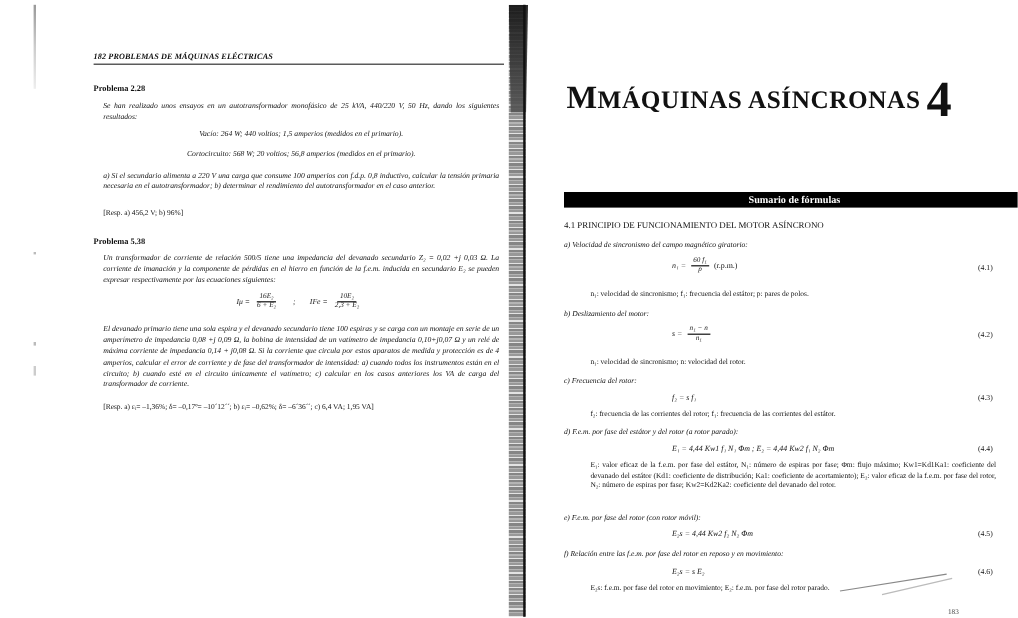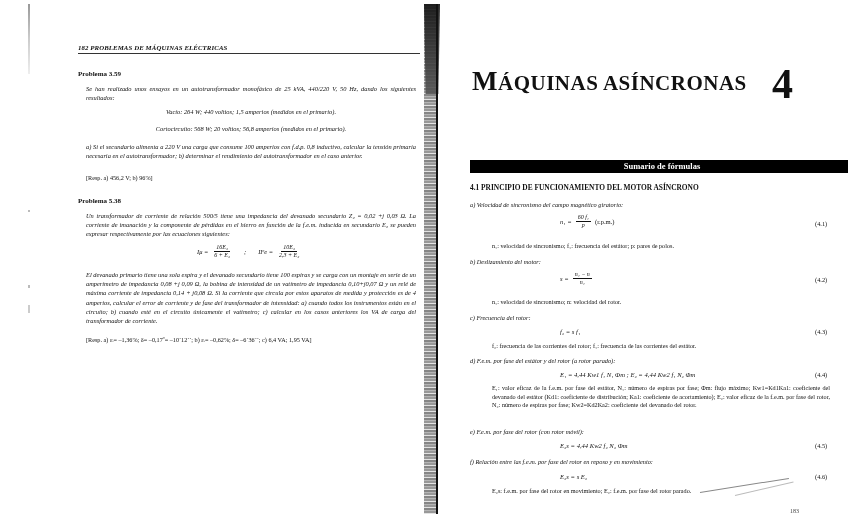--- a/index.html
+++ b/index.html
@@ -30,41 +30,41 @@
   .spine-top { left:424px; top:4px; width:16px; height:90px; background:linear-gradient(#111,#333,#555); opacity:0.9;
                clip-path:polygon(0 0,100% 0,90% 100%,10% 100%); }
   .spine-line { left:436px; top:4px; width:1.5px; height:510px; background:#111; }
 
   
   .chapter-title { left:472px; top:66px; font-size:21px; font-weight:bold; letter-spacing:0.5px; }
   .chapter-title .cap { font-size:27px; }
   .chapter-num { left:772px; top:60px; font-size:42px; font-weight:bold; }
   .summary-bar { left:470px; top:160px; width:384px; height:13px; background:#000; color:#fff; font-size:8.5px; font-weight:bold;
                  text-align:center; line-height:13px; }
-  .section-title { left:470px; top:183px; font-size:7.4px; font-weight:bold; }
+  .section-title { left:470px; top:183px; font-size:7.4px; font-weight:normal; }
   .item-label { left:470px; font-size:6.3px; font-style:italic; }
   .r-formula { left:560px; font-size:6.6px; font-style:italic; }
   .eq-num { left:815px; font-size:6.4px; }
   .r-desc { left:492px; width:338px; font-size:6.2px; line-height:8.6px; text-align:justify; }
   .pageno { left:790px; top:508px; font-size:6px; color:#444; }
   .scratch { left:700px; top:492px; width:90px; height:1px; background:#888; transform:rotate(-9deg); transform-origin:left; }
   .scratch2 { left:735px; top:495px; width:60px; height:1px; background:#bbb; transform:rotate(-13deg); transform-origin:left; }
 </style>
 </head>
 <body>
 
 <div class="abs leftmark"></div>
 <div class="abs leftmark2"></div>
 <div class="abs leftmark3"></div>
 <div class="abs leftmark4"></div>
 
 <div class="abs running-head">182  PROBLEMAS DE MÁQUINAS ELÉCTRICAS</div>
 <div class="abs running-rule"></div>
 
-<div class="abs prob-title" style="top:70px">Problema 3.59</div>
+<div class="abs prob-title" style="top:70px">Problema 2.28</div>
 <div class="abs para" style="top:84px">Se han realizado unos ensayos en un autotransformador monofásico de 25 kVA, 440/220 V, 50 Hz, dando los siguientes resultados:</div>
 <div class="abs center" style="top:108px">Vacío: 264 W; 440 voltios; 1,5 amperios (medidos en el primario).</div>
 <div class="abs center" style="top:125px">Cortocircuito: 568 W; 20 voltios; 56,8 amperios (medidos en el primario).</div>
 <div class="abs para" style="top:142px">a) Si el secundario alimenta a 220 V una carga que consume 100 amperios con f.d.p. 0,8 inductivo, calcular la tensión primaria necesaria en el autotransformador; b) determinar el rendimiento del autotransformador en el caso anterior.</div>
 <div class="abs resp" style="top:174px">[Resp. a) 456,2 V; b) 96%]</div>
 
 <div class="abs prob-title" style="top:197px">Problema 5.38</div>
 <div class="abs para" style="top:211px">Un transformador de corriente de relación 500/5 tiene una impedancia del devanado secundario Z₂ = 0,02 +j 0,03 Ω. La corriente de imanación y la componente de pérdidas en el hierro en función de la f.e.m. inducida en secundario E₂ se pueden expresar respectivamente por las ecuaciones siguientes:</div>
 <div class="abs formula" style="top:244px; left:197px">
   <span>Iμ =</span>
@@ -80,21 +80,21 @@
   </span>
 </div>
 <div class="abs para" style="top:270px">El devanado primario tiene una sola espira y el devanado secundario tiene 100 espiras y se carga con un montaje en serie de un amperímetro de impedancia 0,08 +j 0,09 Ω, la bobina de intensidad de un vatímetro de impedancia 0,10+j0,07 Ω y un relé de máxima corriente de impedancia 0,14 + j0,08 Ω. Si la corriente que circula por estos aparatos de medida y protección es de 4 amperios, calcular el error de corriente y de fase del transformador de intensidad: a) cuando todos los instrumentos están en el circuito; b) cuando esté en el circuito únicamente el vatímetro; c) calcular en los casos anteriores los VA de carga del transformador de corriente.</div>
 <div class="abs resp" style="top:336px">[Resp. a) εᵢ= –1,36%; δ= –0,17º= –10´12´´; b) εᵢ= –0,62%; δ= –6´36´´; c) 6,4 VA; 1,95 VA]</div>
 
 <div class="abs spine"></div>
 <div class="abs spine-top"></div>
 <div class="abs spine-line"></div>
 
 <div class="abs chapter-title">
-  <span class="cap">M</span><span>ÁQUINAS ASÍNCRONAS</span>
+  <span class="cap">M</span><span>MÁQUINAS ASÍNCRONAS</span>
 </div>
 <div class="abs chapter-num">4</div>
 
 <div class="abs summary-bar">Sumario de fórmulas</div>
 <div class="abs section-title">4.1 PRINCIPIO DE FUNCIONAMIENTO DEL MOTOR ASÍNCRONO</div>
 
 <div class="abs item-label" style="top:201px">a) Velocidad de sincronismo del campo magnético giratorio:</div>
 <div class="abs r-formula formula" style="top:214px">
   <span>n₁ =</span>
   <span class="frac">

